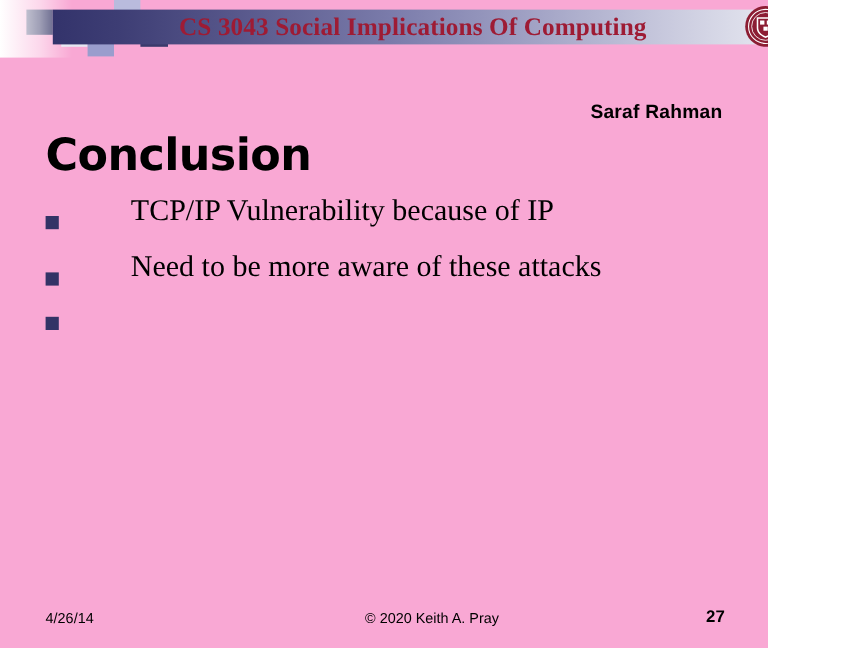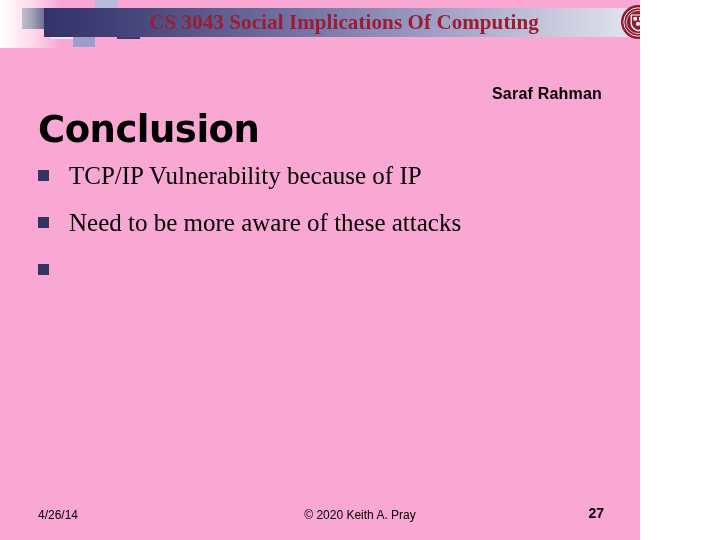--- a/index.html
+++ b/index.html
@@ -152,22 +152,23 @@
     position: absolute;
     left: 38px;
     top: 160px;
     width: 640px;
     margin: 0;
     padding: 0;
     list-style: none;
   }
   .bullet-row {
     display: flex;
-    align-items: flex-start;
+    align-items: flex-end;
     margin-bottom: 16px;
+    gap: 40px;
   }
   .bullet-marker {
     flex: 0 0 auto;
     width: 11px;
     height: 11px;
     background: #333366;
     margin-top: 10px;
     margin-right: 20px;
   }
   .bullet-text {

